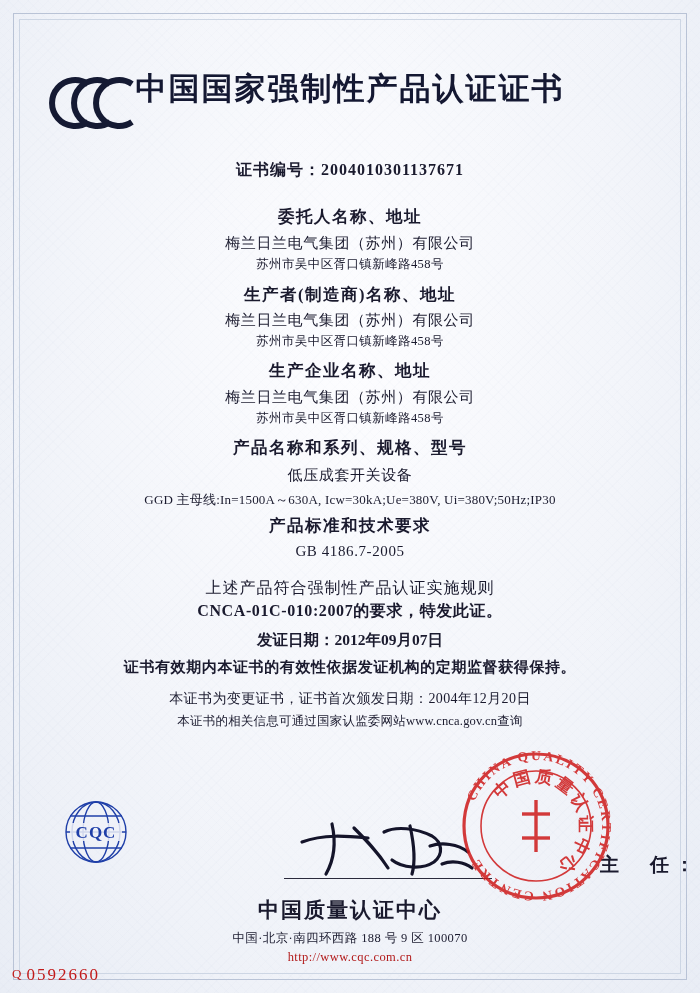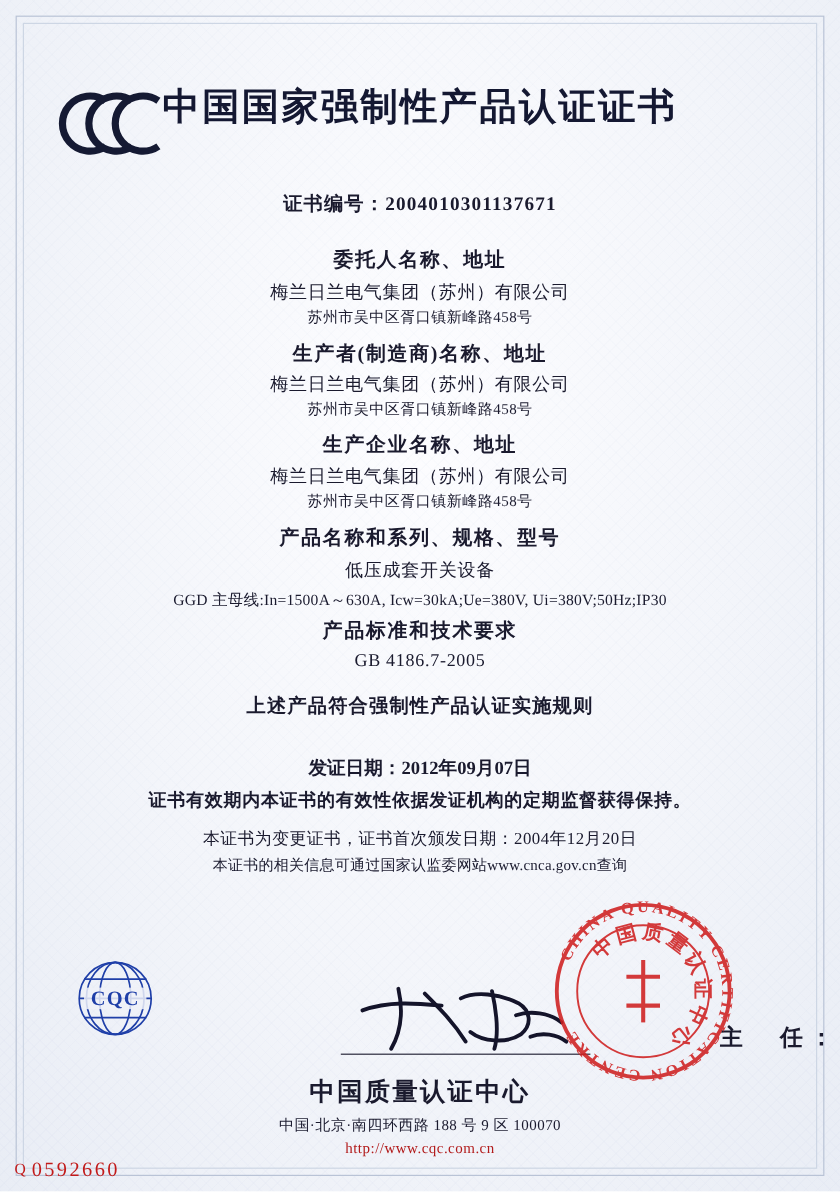--- a/index.html
+++ b/index.html
@@ -97,21 +97,21 @@
     font-size: 12.5px;
     letter-spacing: 0.4px;
   }
   .line-mono {
     font-family: "Liberation Serif", serif;
     font-size: 13px;
     letter-spacing: 0.2px;
   }
   .statement {
     font-size: 16px;
-    font-weight: bold;
+    font-weight: normal;
     letter-spacing: 1px;
   }
   .statement2 {
     font-size: 16px;
     font-weight: bold;
     letter-spacing: 0.6px;
   }
   .dates-row {
     display: flex;
     justify-content: center;
@@ -253,20 +253,21 @@
   <div class="center line-cn-small" style="top:410px">苏州市吴中区胥口镇新峰路458号</div>
 
   <div class="center section-head" style="top:437px">产品名称和系列、规格、型号</div>
   <div class="center line-cn" style="top:466px">低压成套开关设备</div>
   <div class="center line-mono" style="top:491px">GGD 主母线:In=1500A～630A, Icw=30kA;Ue=380V, Ui=380V;50Hz;IP30</div>
 
   <div class="center section-head" style="top:515px">产品标准和技术要求</div>
   <div class="center line-cn" style="top:543px">GB 4186.7-2005</div>
 
   <div class="center statement" style="top:578px">上述产品符合强制性产品认证实施规则</div>
+  <div class="center statement2" style="top:601px">CNCA-01C-010:2007的要求，特发此证。</div>
 
   <div class="center" style="top:630px">
     <div class="dates-row">
       <div>
         <span>发证日期：</span><span class="val">2012年09月07日</span>
       </div>
     </div>
   </div>
 
   <div class="center note-bold" style="top:658px">证书有效期内本证书的有效性依据发证机构的定期监督获得保持。</div>

